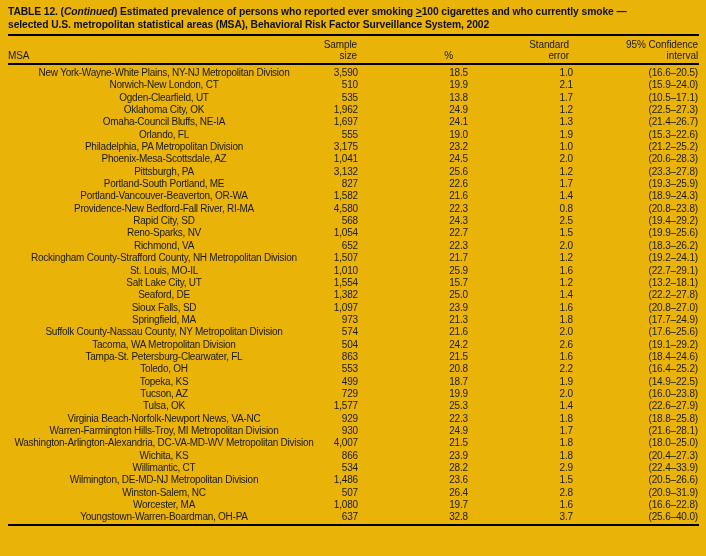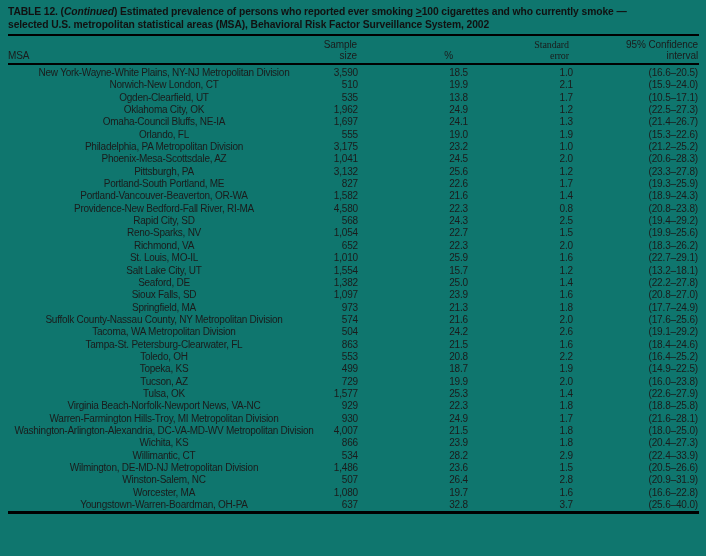--- a/index.html
+++ b/index.html
@@ -1,21 +1,21 @@
 <!DOCTYPE html>
 <html><head>
 <meta charset="utf-8">
 <style>
   html,body{margin:0;padding:0;background:#fff;}
   .page{
     position:relative;
     width:706px;height:556px;
     box-sizing:border-box;
     padding:5px 7px 0 8px;
-    background:#0f766e;
+    background:#eab308;
     font-family:"Liberation Sans","DejaVu Sans",sans-serif;
     color:#1b1b1b;
     overflow:hidden;
   }
   .title{
     font-weight:bold;
     font-size:10.3px;
     line-height:13px;
     letter-spacing:-0.1px;
     color:#111;
@@ -36,21 +36,21 @@
     line-height:10.5px;
     vertical-align:bottom;
     padding-top:4px;
     padding-bottom:2px;
     letter-spacing:-0.1px;
   }
   .hc{display:inline-block;text-align:right;}
   th.c-msa{text-align:left;}
   th.c-sample{text-align:right;padding-right:1px;}
   th.c-pct{text-align:right;padding-right:16px;}
-  th.c-se{text-align:right;padding-right:4px;font-family:Liberation Serif, serif;}
+  th.c-se{text-align:right;padding-right:4px;}
   th.c-ci{text-align:right;padding-right:1px;}
   tbody td{
     font-size:10px;
     line-height:12.35px;
     height:12.35px;
     white-space:nowrap;
     letter-spacing:-0.15px;
     vertical-align:bottom;
   }
   td.c-msa{text-align:center;letter-spacing:-0.25px;overflow:visible;}
@@ -196,20 +196,27 @@
           <td class="c-ci">(19.9–25.6)</td>
         </tr>
         <tr>
           <td class="c-msa">Richmond, VA</td>
           <td class="c-sample">652</td>
           <td class="c-pct">22.3</td>
           <td class="c-se">2.0</td>
           <td class="c-ci">(18.3–26.2)</td>
         </tr>
         <tr>
+          <td class="c-msa">Rockingham County-Strafford County, NH Metropolitan Division</td>
+          <td class="c-sample">1,507</td>
+          <td class="c-pct">21.7</td>
+          <td class="c-se">1.2</td>
+          <td class="c-ci">(19.2–24.1)</td>
+        </tr>
+        <tr>
           <td class="c-msa">St. Louis, MO-IL</td>
           <td class="c-sample">1,010</td>
           <td class="c-pct">25.9</td>
           <td class="c-se">1.6</td>
           <td class="c-ci">(22.7–29.1)</td>
         </tr>
         <tr>
           <td class="c-msa">Salt Lake City, UT</td>
           <td class="c-sample">1,554</td>
           <td class="c-pct">15.7</td>

